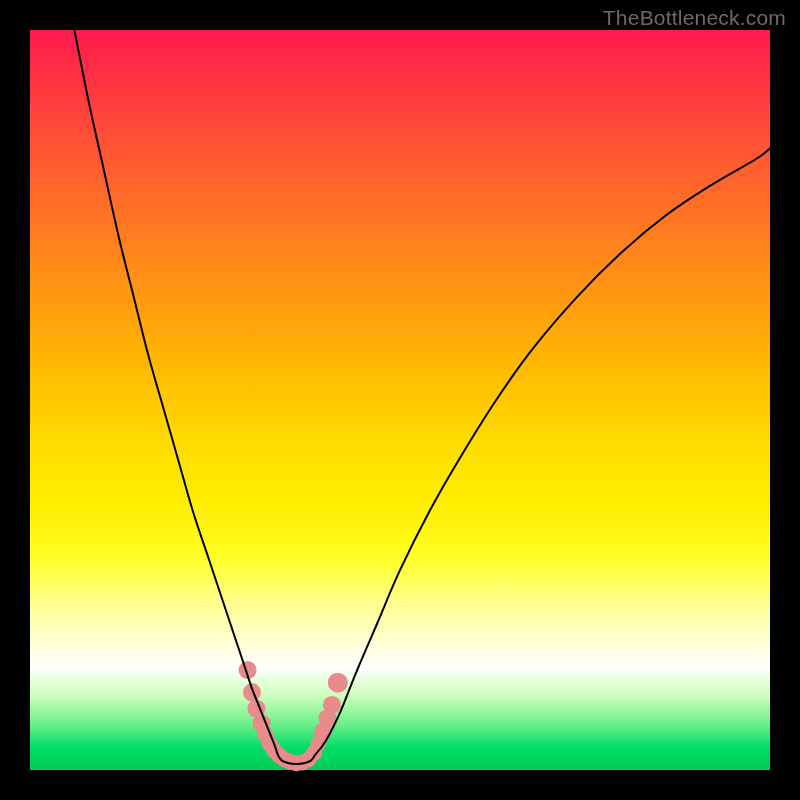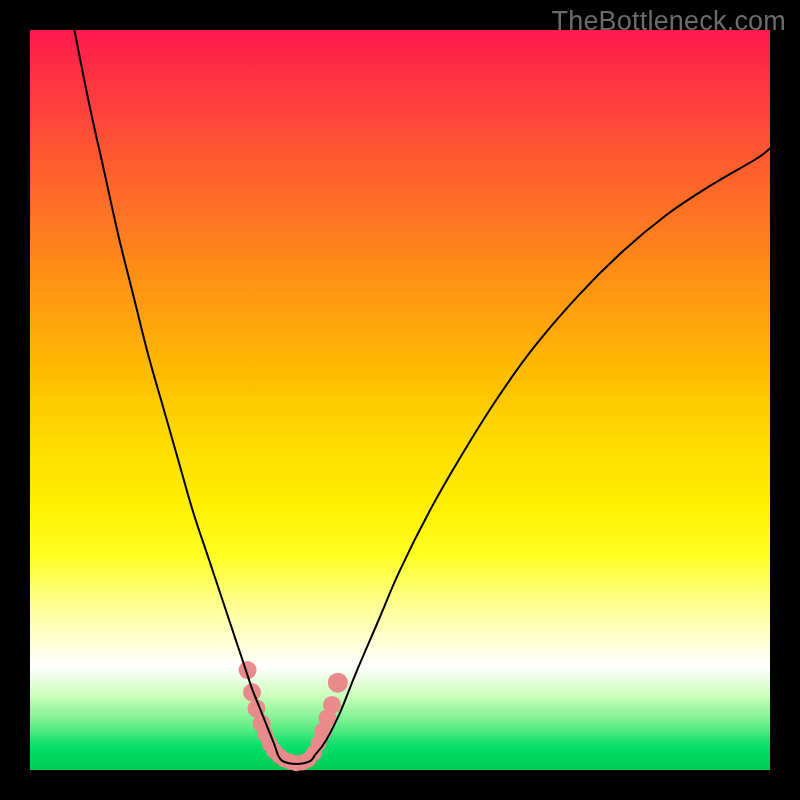--- a/index.html
+++ b/index.html
@@ -32,21 +32,21 @@
       #ccffbb 90%,
       #66ee88 94%,
       #00dd66 97%,
       #00cc55 100%);
   }
   .watermark {
     position: absolute;
     top: 6px;
     right: 14px;
     font-family: Arial, Helvetica, sans-serif;
-    font-size: 27px;
+    font-size: 21px;
     color: #6b6b6b;
     letter-spacing: 0.2px;
     font-weight: 500;
   }
   svg.curves {
     position: absolute;
     left: 0;
     top: 0;
     width: 740px;
     height: 740px;

